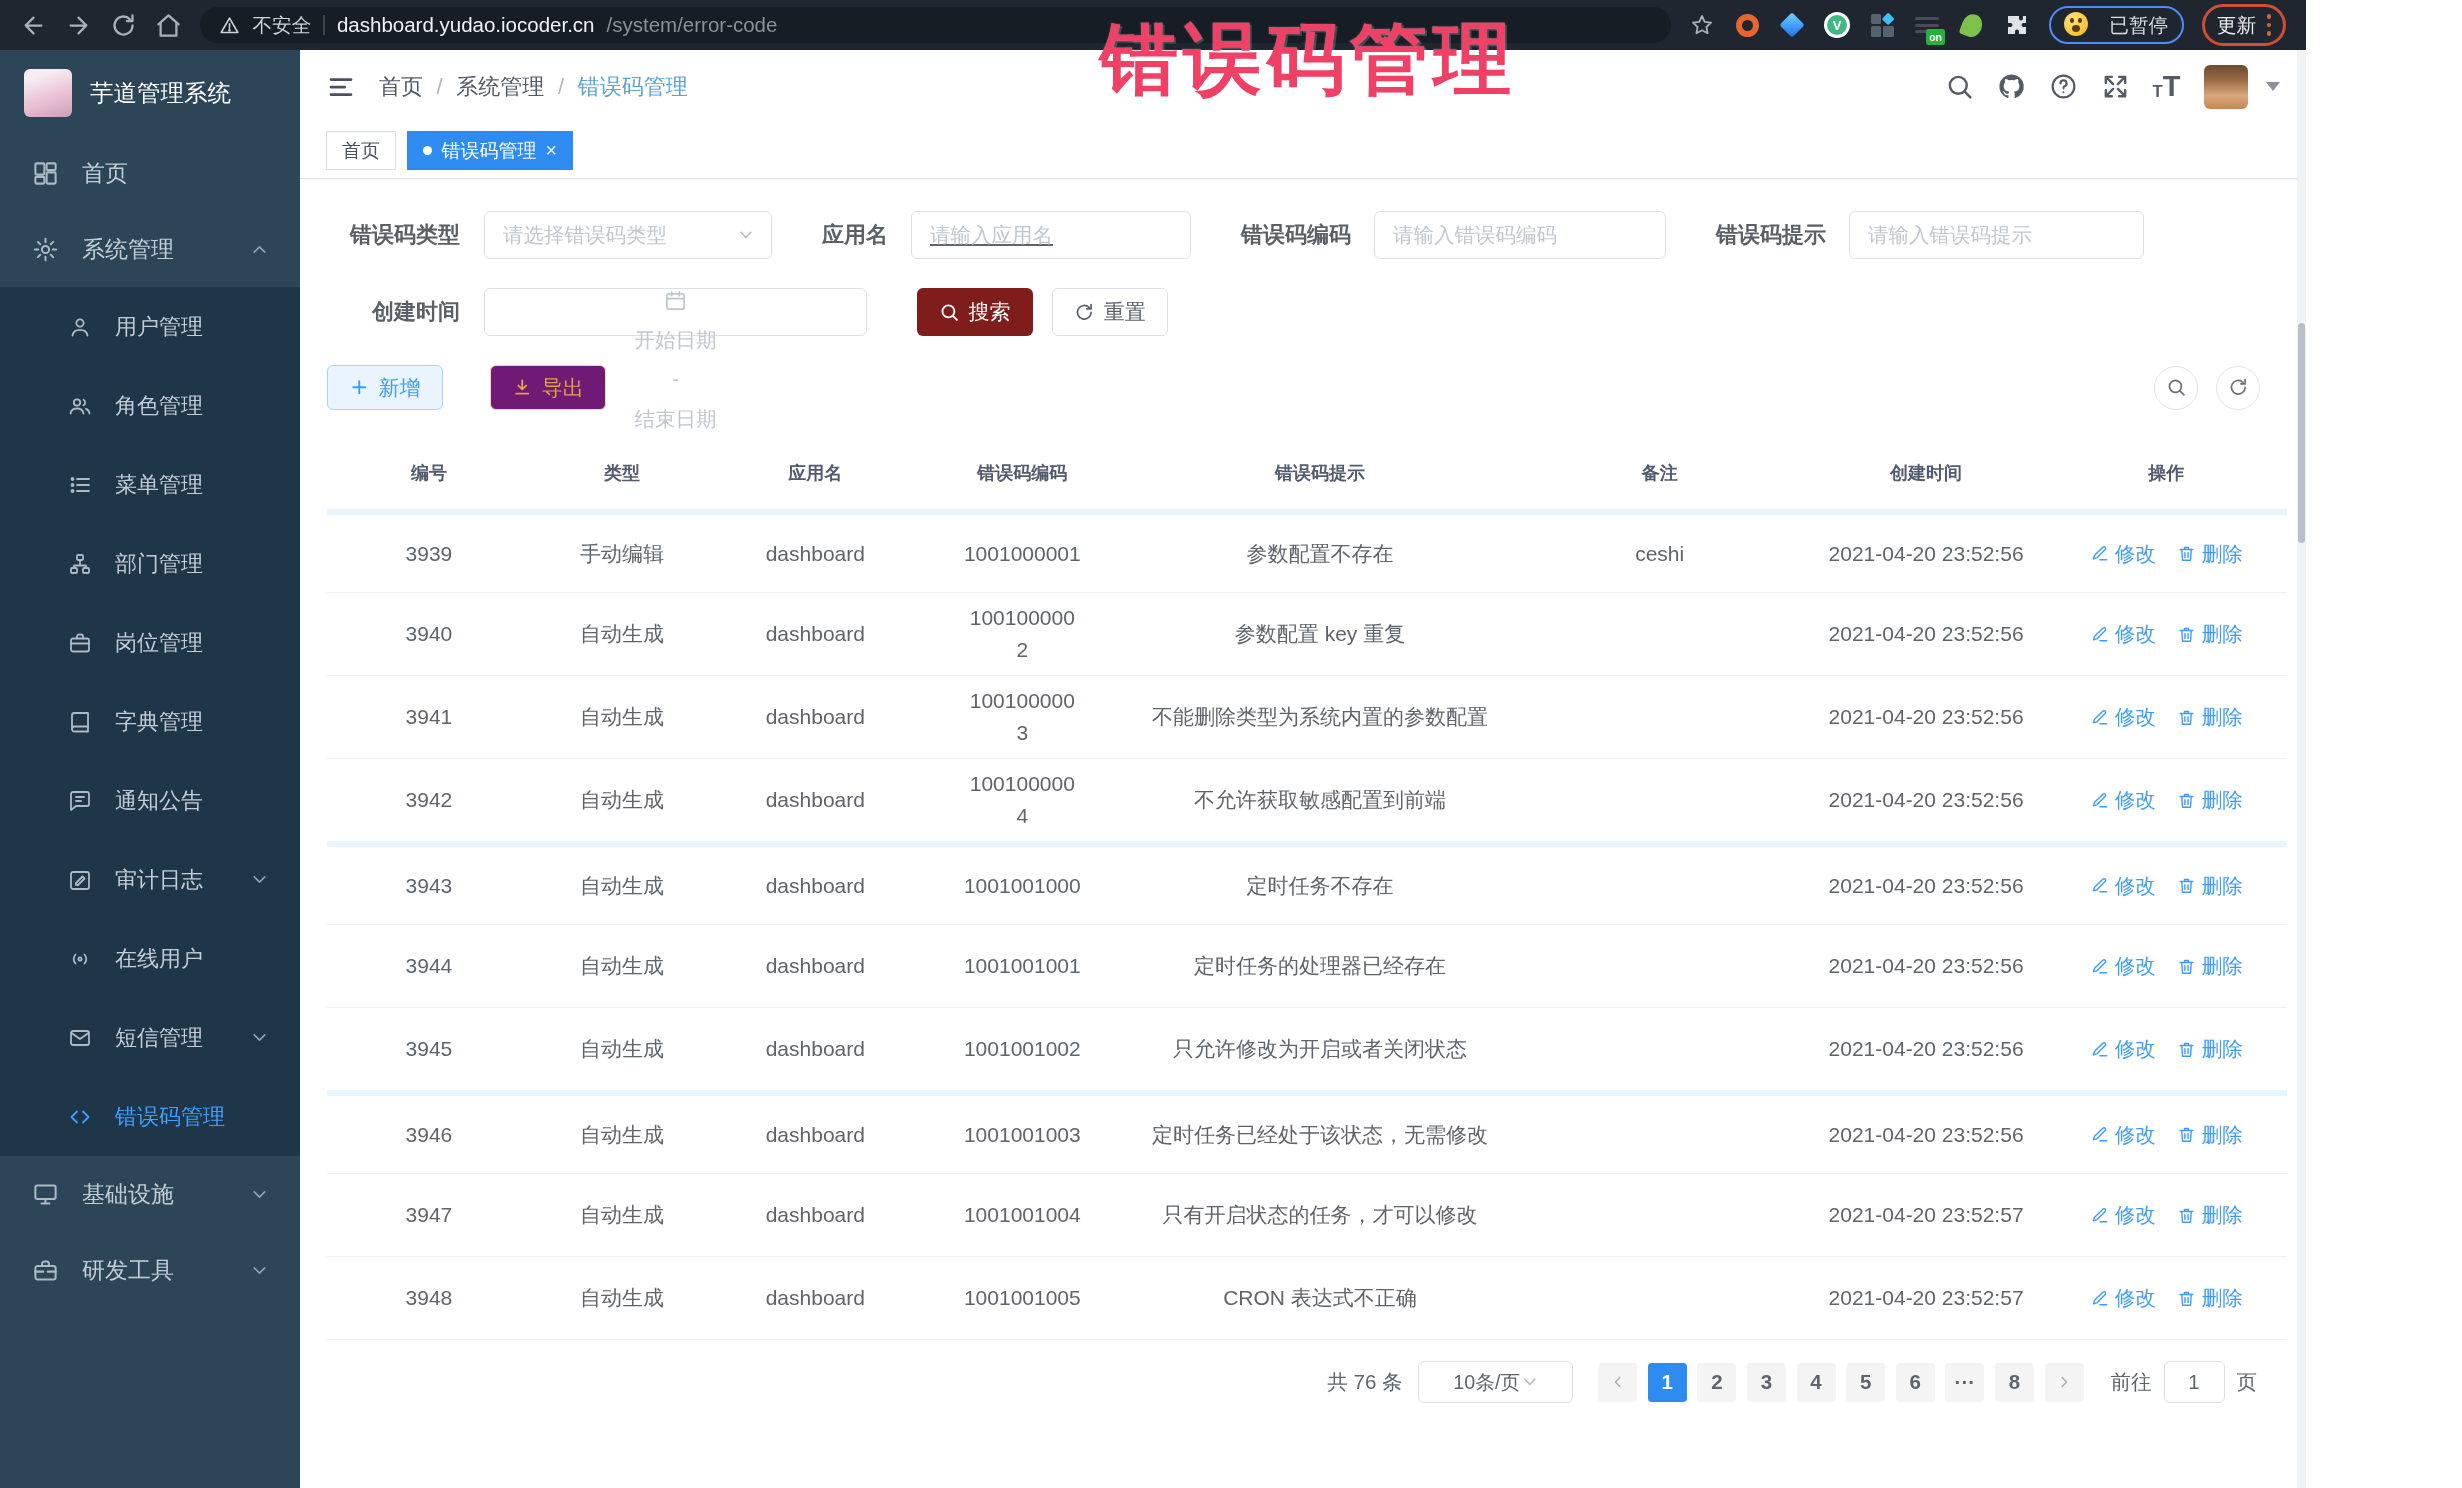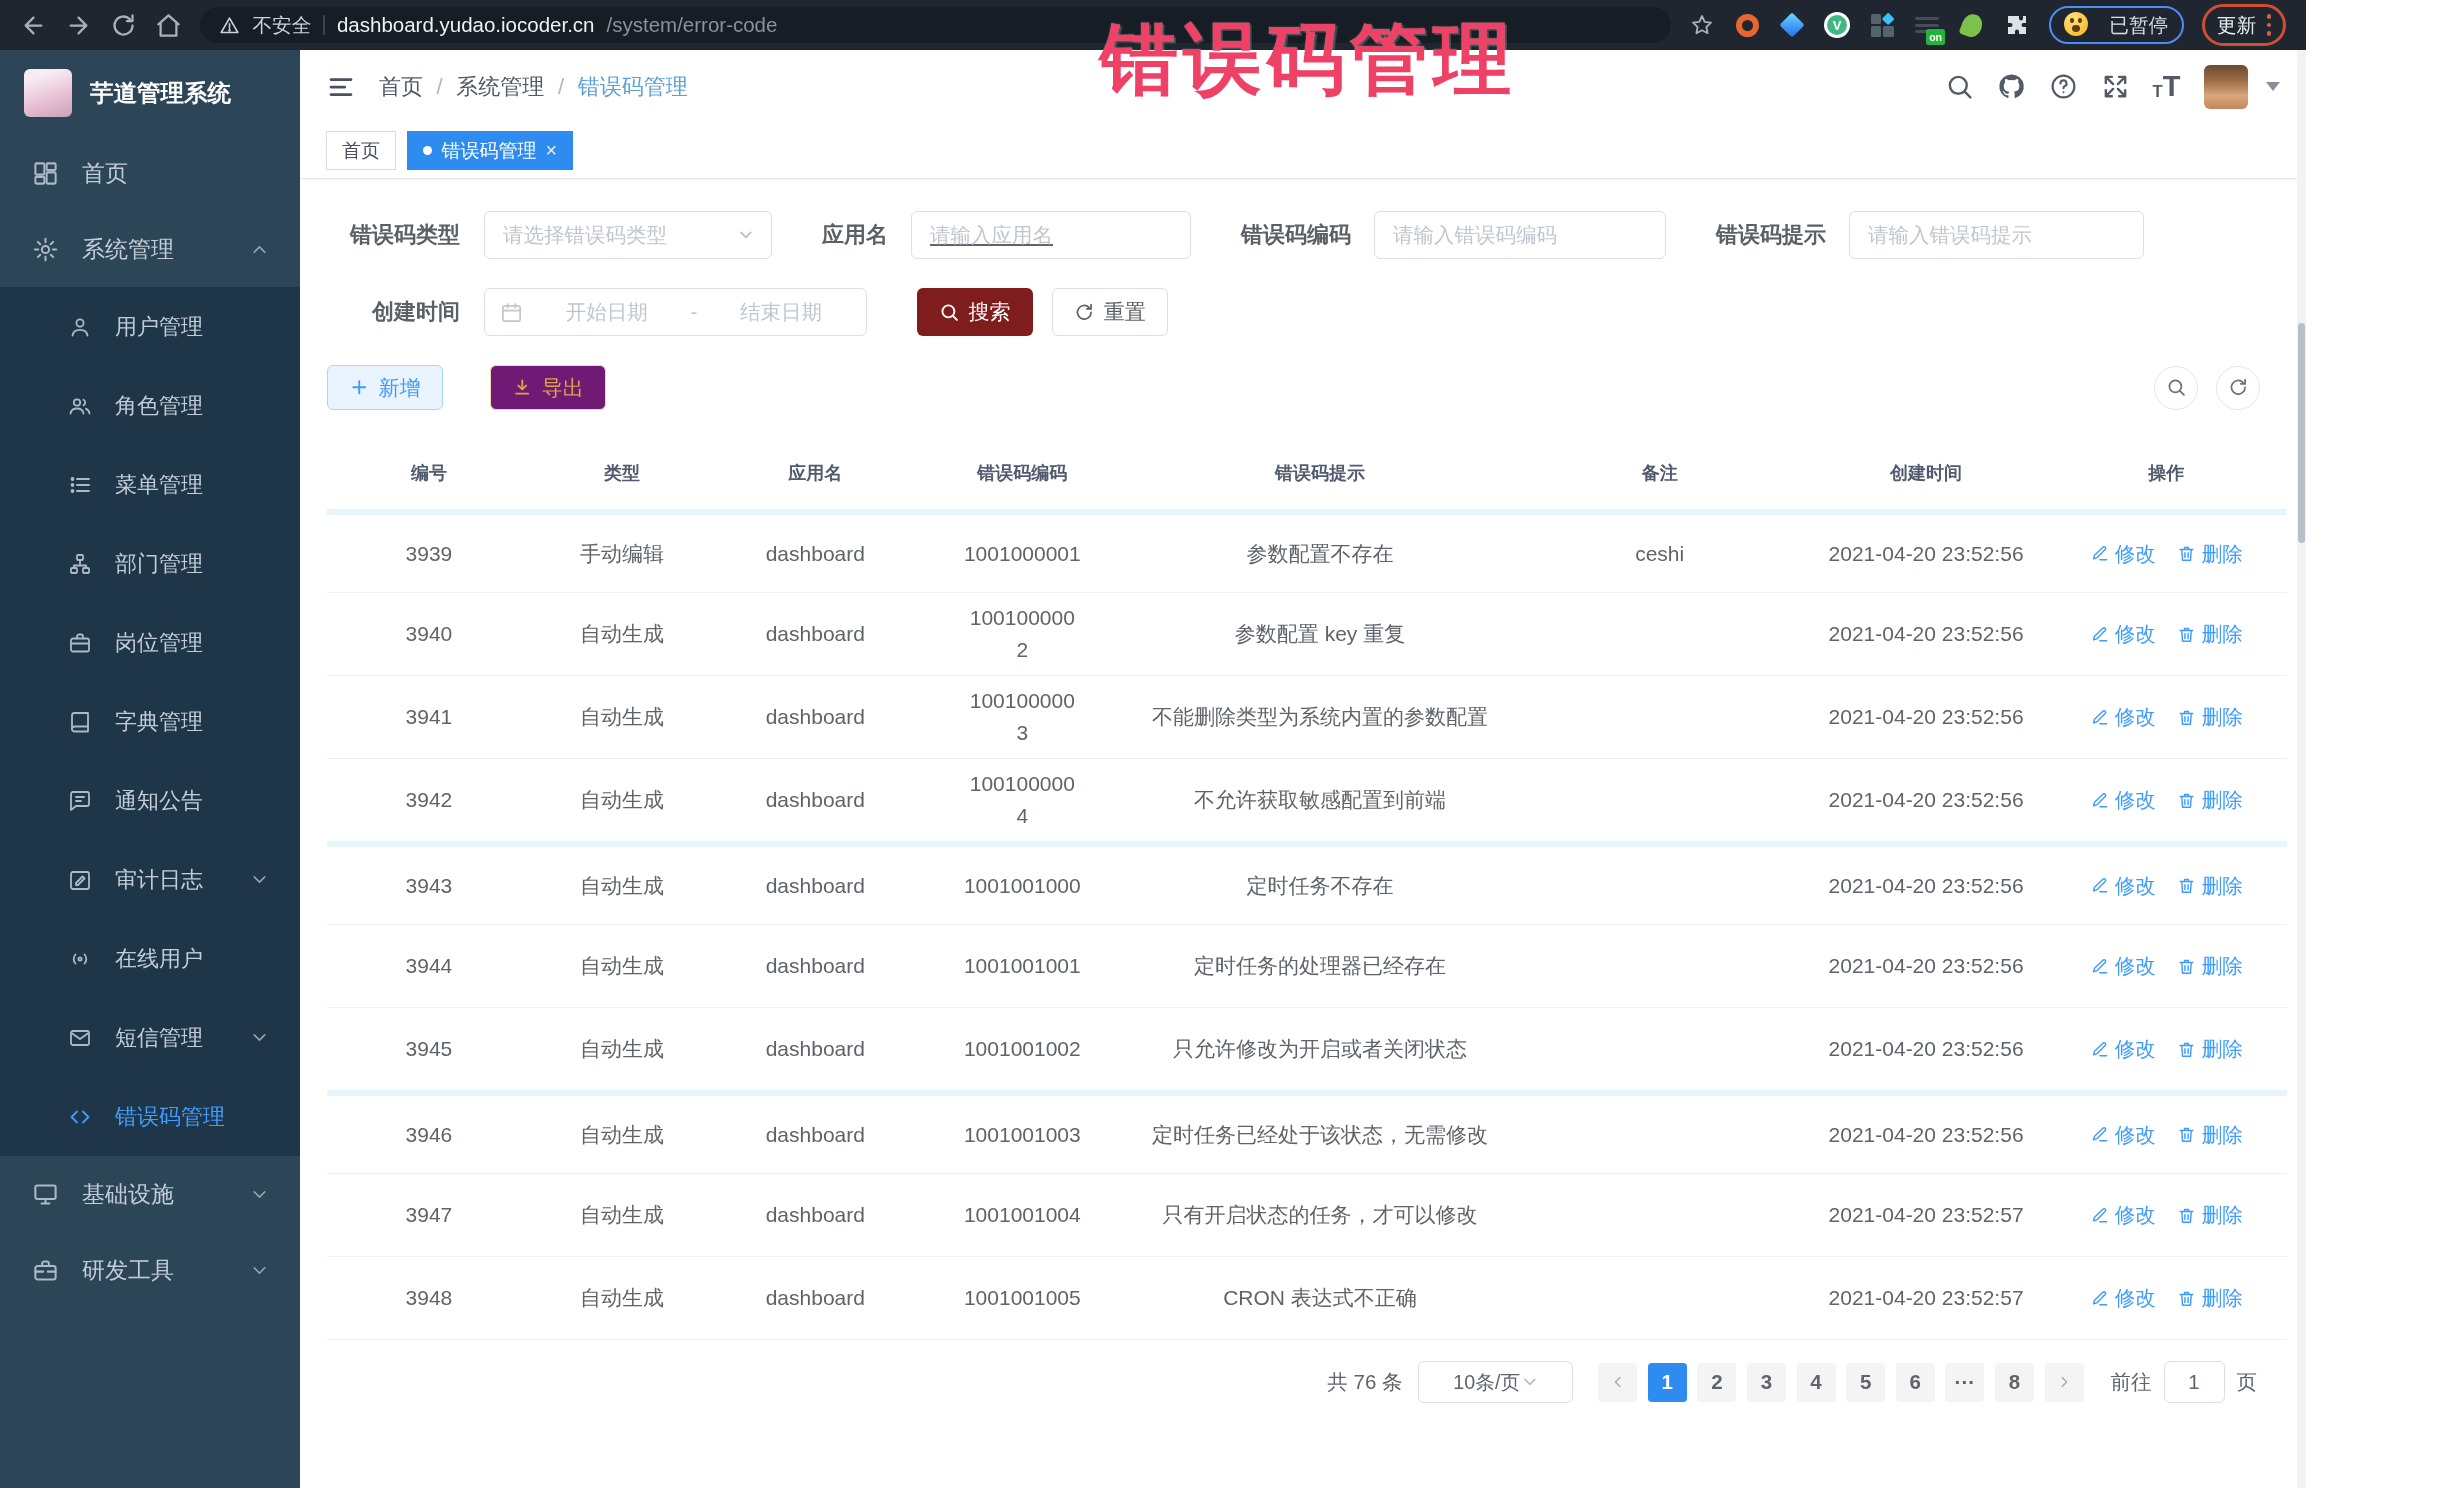--- a/index.html
+++ b/index.html
@@ -46,21 +46,21 @@
   .kebab { display:flex; flex-direction:column; gap:3.8px; }
   .kebab i { width:4.5px; height:4.5px; border-radius:50%; background:#d0653f; }
 
   
   .app { display:flex; height:1438px; }
 
   
   .sidebar { width:300px; background:#2c4557; flex:none; display:flex; flex-direction:column; }
   .logo-row { height:85px; display:flex; align-items:center; padding-left:24px; gap:18px; flex:none; }
   .logo-avatar { width:48px; height:48px; border-radius:6px; background:linear-gradient(160deg,#f7ecf2 20%,#e9c0d4 60%,#caa0b8); flex:none; }
-  .logo-title { font-size:23.5px; font-weight:bold; color:#ffffff; white-space:nowrap; }
+  .logo-title { font-size:23.5px; font-weight:normal; color:#ffffff; white-space:nowrap; }
   .side-item { display:flex; align-items:center; color:#c3cdd8; cursor:pointer; }
   .side-item.top { height:76px; padding-left:32px; font-size:23px; }
   .side-item.sub { height:79px; padding-left:68px; font-size:22px; background:#1f3649; }
   .s-ico { width:27px; height:27px; margin-right:23px; flex:none; color:#aeb9c6; display:flex; }
   .side-item.sub .s-ico { width:24px; height:24px; }
   .s-ico svg { width:100%; height:100%; }
   .side-item.active { color:#3f9eff; }
   .side-item.active .s-ico { color:#3f9eff; }
   .s-arrow { width:21px; height:21px; margin-left:auto; margin-right:30px; color:#93a3b2; flex:none; }
   .s-arrow svg { width:100%; height:100%; }
@@ -96,21 +96,21 @@
   .f-item { display:flex; align-items:center; margin-right:50px; }
   .f-label { font-size:22px; font-weight:bold; color:#5a6066; margin-right:23px; white-space:nowrap; }
   .f-label.w1 { width:133px; text-align:right; margin-right:24px; }
   .ctl { height:48px; border:1.5px solid #dcdfe6; border-radius:6px; background:#fff; font-size:20.5px; color:#5f646b; }
   input.ctl { padding:0 18px; outline:none; }
   input.ctl::placeholder { color:#c0c6cf; }
   .select { display:flex; align-items:center; justify-content:space-between; padding:0 15px 0 18px; cursor:pointer; }
   .select .ph { color:#c0c6cf; }
   .sel-caret { width:19.7px; height:19.7px; color:#b6bcc6; }
   .sel-caret svg { width:100%; height:100%; }
-  .daterange { width:383px; display:flex; align-items:center; padding:0 15px; gap:13.6px; }
+  .daterange { width:383px; display:flex; align-items:center; padding:0 15px; gap:13.6px;flex-direction:column; }
   .cal-ico { width:23px; height:23px; color:#c0c6cf; flex:none; }
   .cal-ico svg { width:100%; height:100%; }
   .dr-text { color:#c0c6cf; flex:1; text-align:center; white-space:nowrap; }
   .dr-sep { color:#c0c6cf; }
   .btn { height:48px; border-radius:6px; display:flex; align-items:center; gap:9px; padding:0 21px; font-size:21px; cursor:pointer; border:1.5px solid transparent; white-space:nowrap; }
   .btn svg { width:20.5px; height:20.5px; }
   .btn-search { background:#7f1d1d; color:#fff; }
   .btn-reset { background:#fff; border-color:#dcdfe6; color:#5a6066; }
   .toolbar { display:flex; align-items:center; gap:19.7px; margin-top:1.5px; }
   .btn-add { height:45px; background:#e9f4ff; border-color:#a8d4ff; color:#3d9bff; font-size:21px; }

